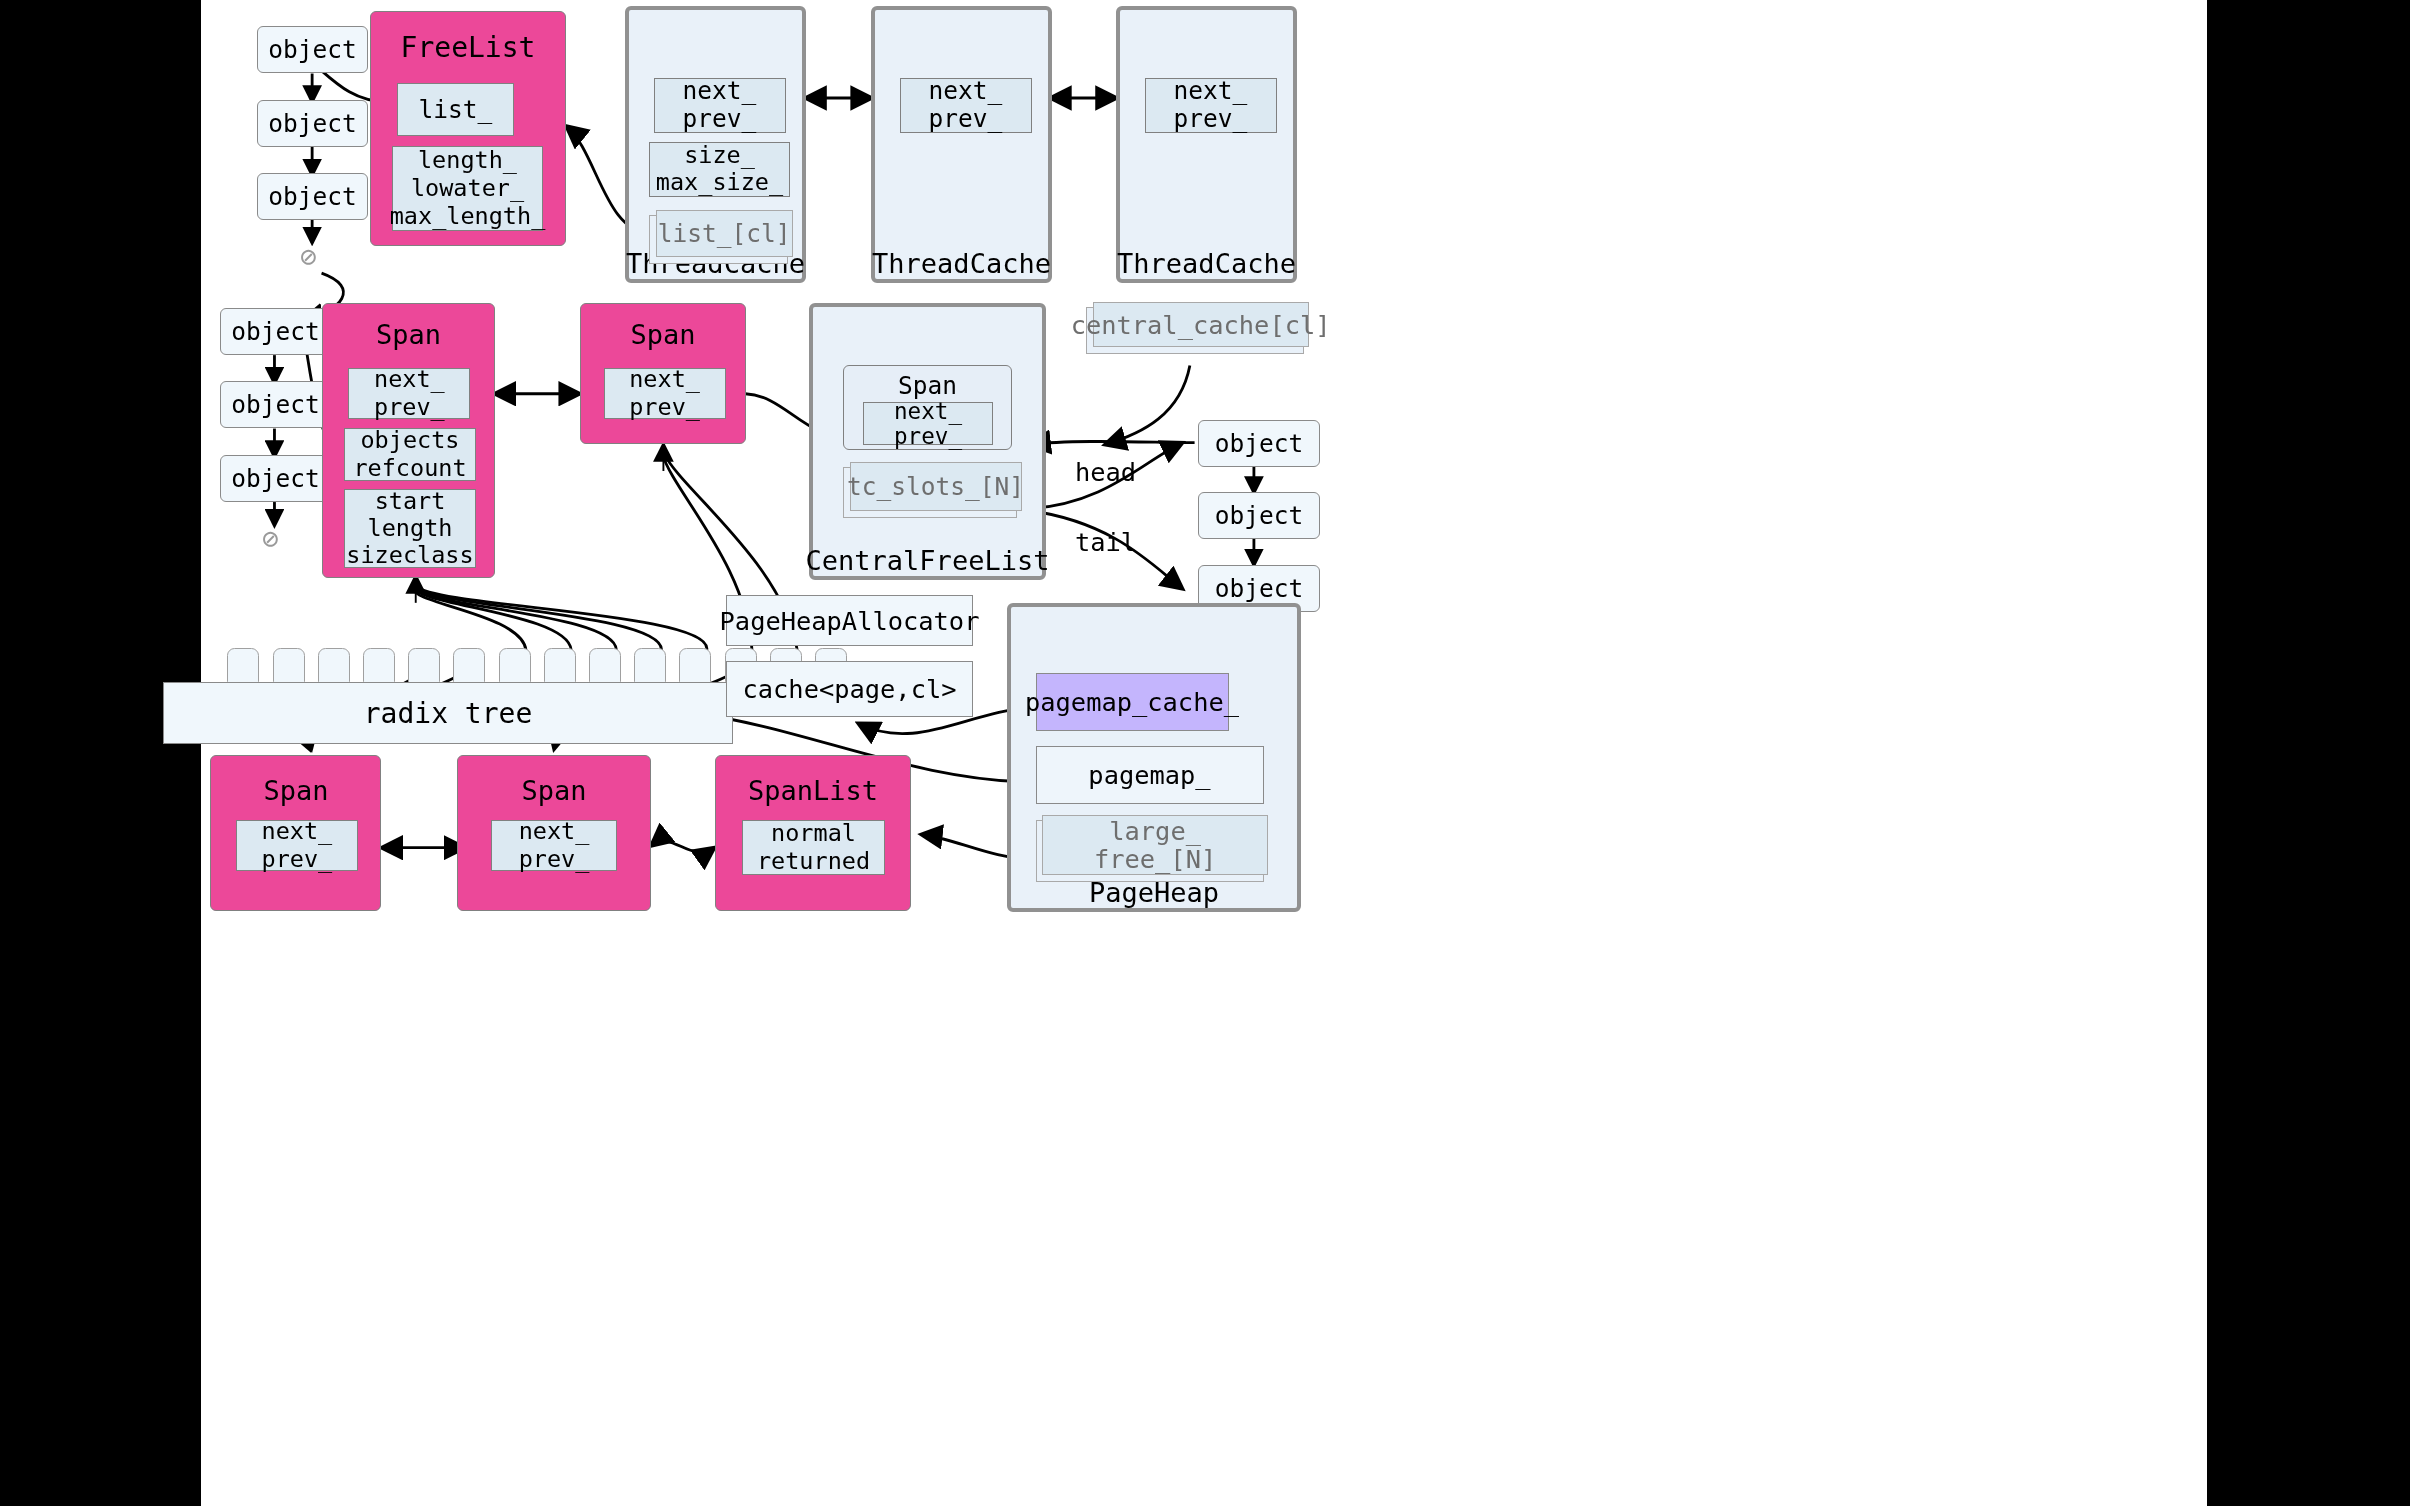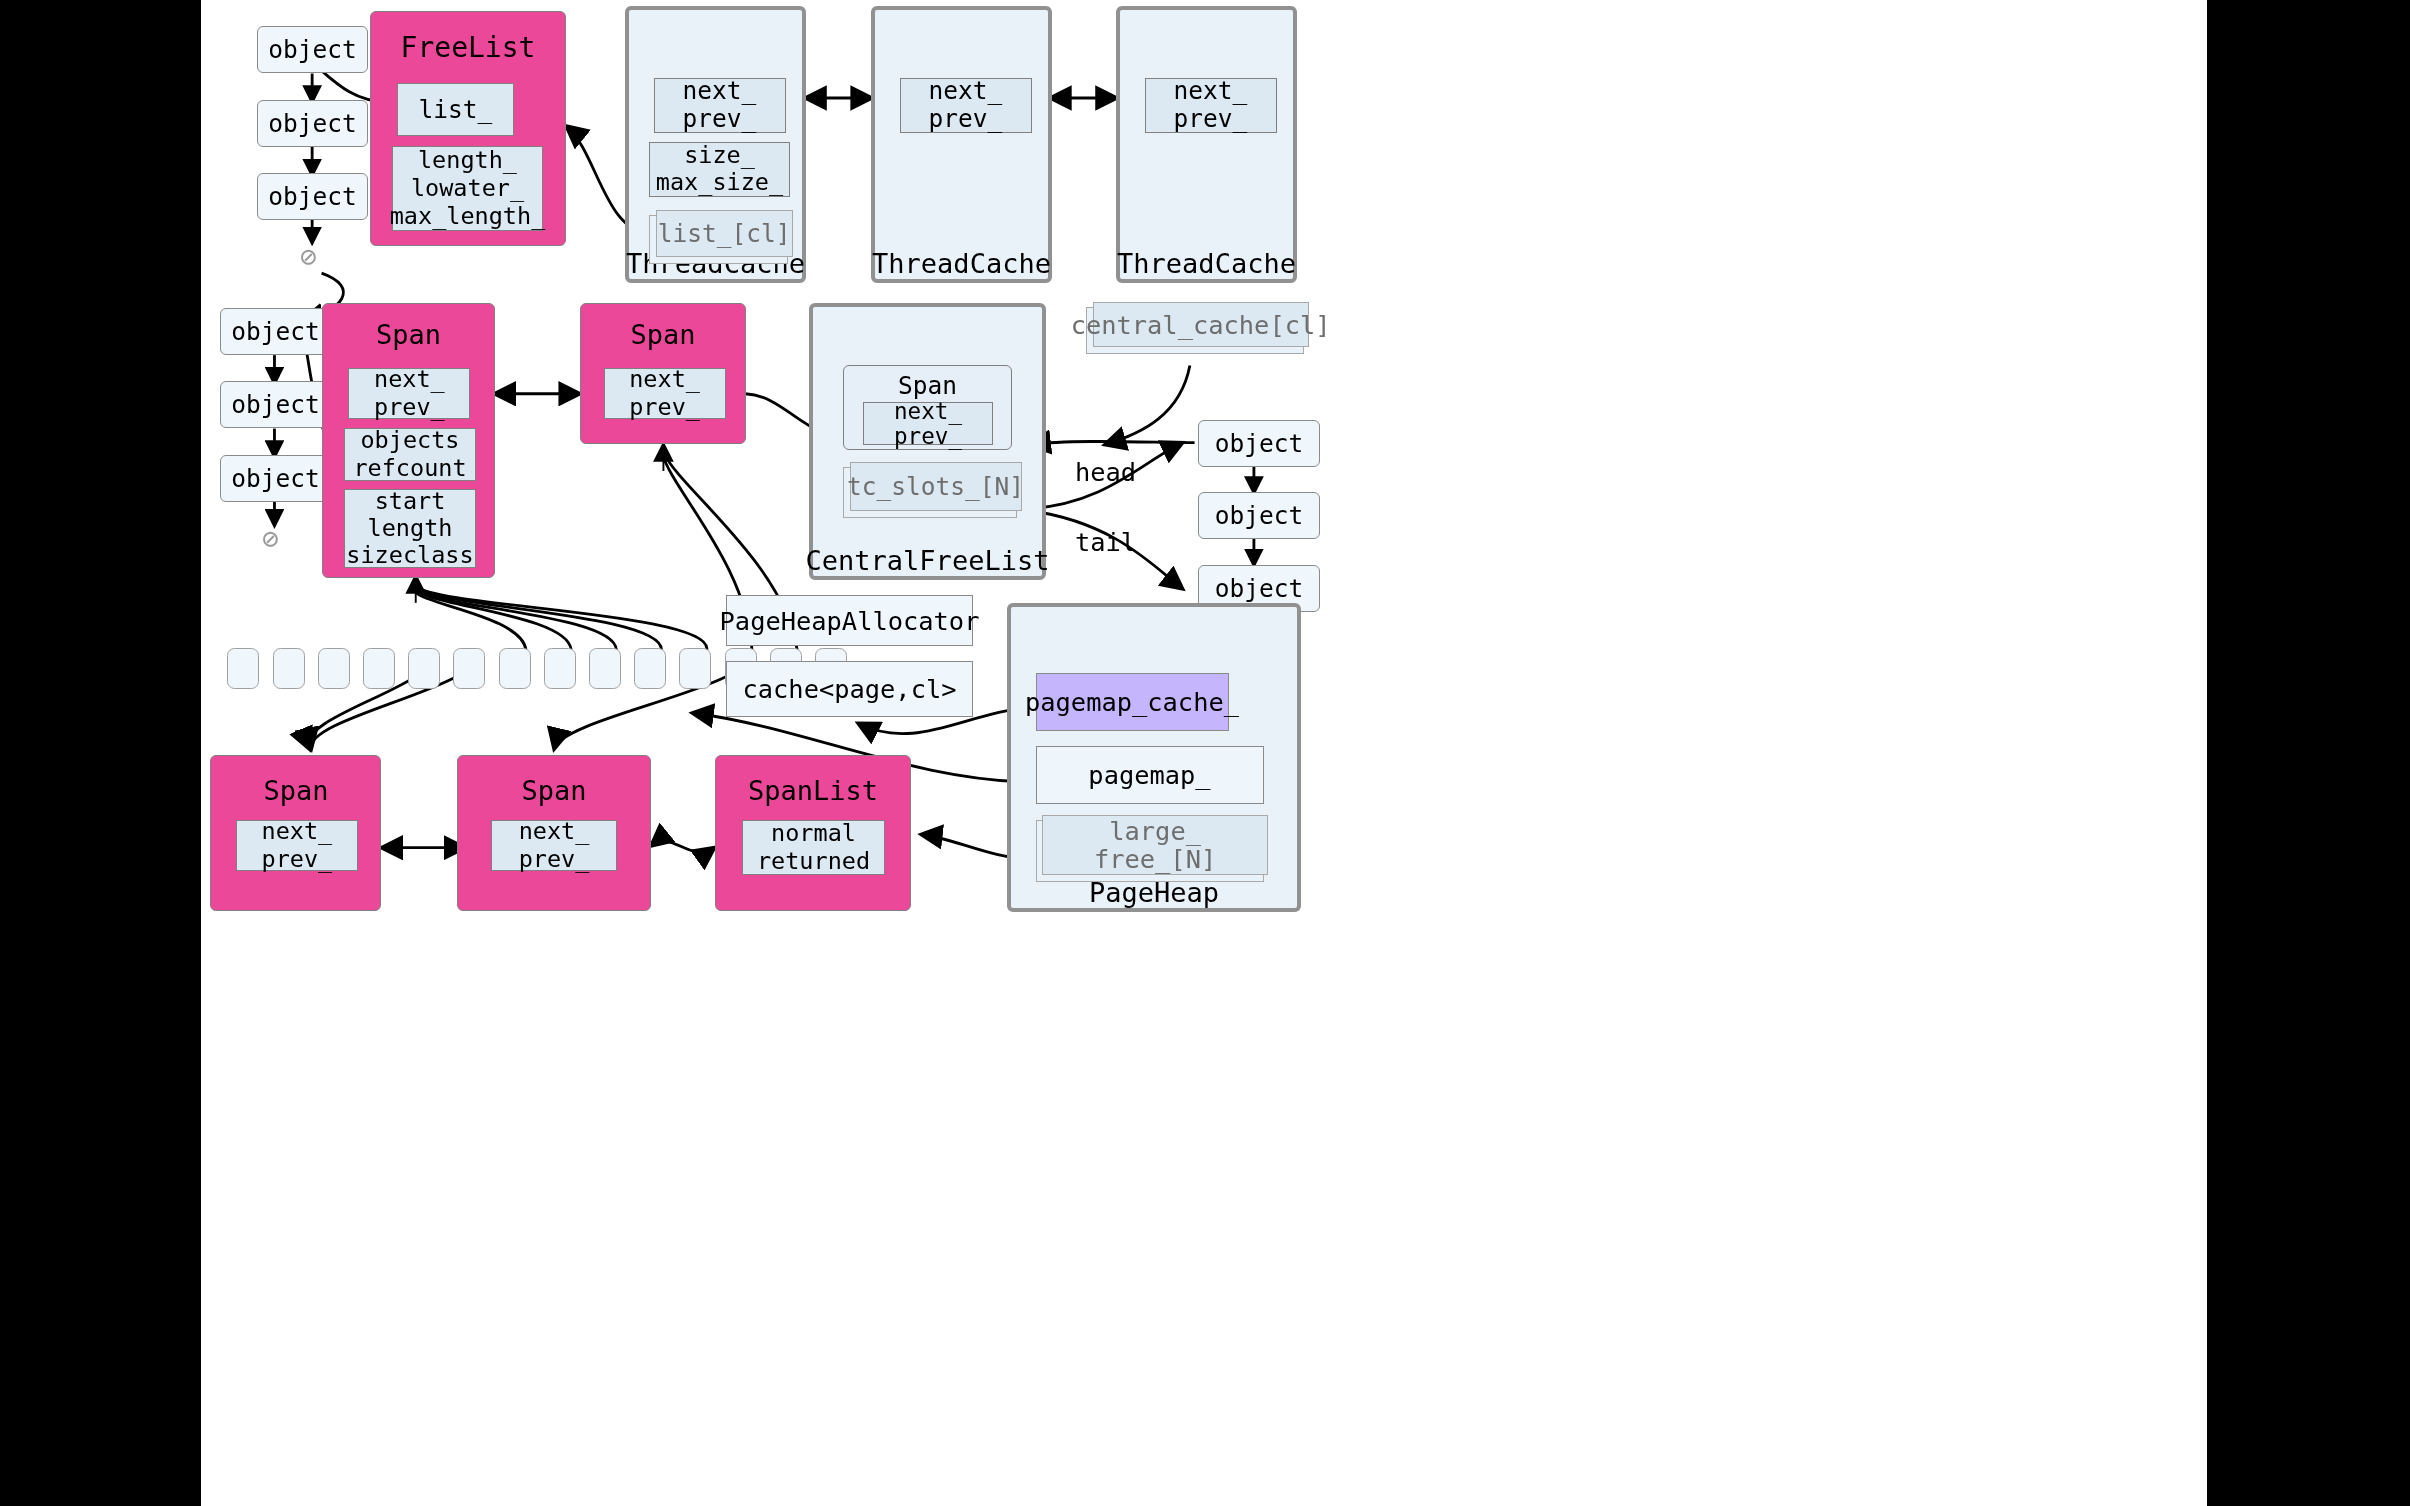--- a/index.html
+++ b/index.html
@@ -257,20 +257,24 @@
         <div class="cell" style="left: 298px; top: 648px; width: 32px; height: 41px;"></div>
         <div class="cell" style="left: 343px; top: 648px; width: 32px; height: 41px;"></div>
         <div class="cell" style="left: 388px; top: 648px; width: 32px; height: 41px;"></div>
         <div class="cell" style="left: 433px; top: 648px; width: 32px; height: 41px;"></div>
         <div class="cell" style="left: 478px; top: 648px; width: 32px; height: 41px;"></div>
         <div class="cell" style="left: 524px; top: 648px; width: 32px; height: 41px;"></div>
         <div class="cell" style="left: 569px; top: 648px; width: 32px; height: 41px;"></div>
         <div class="cell" style="left: 614px; top: 648px; width: 32px; height: 41px;"></div>
       </div>
 
+  <div class="plain" style="position:absolute;left:-38px;top:682px;width:570px;height:62px;
+              background:#f0f7fc;border:1.9px solid #8a8a8a;font-size:28px;">
+    <span>radix tree</span>
+  </div>
 
   <div class="outer bx" style="left:9.4px;top:755px;width:171px;height:156px;">
     <div class="title" style="font-size:27px;margin-top:19px;">Span</div>
     <div class="field" style="position:absolute;left:24.5px;top:64px;width:122px;height:51px;font-size:23.5px;line-height:1.15;">
       <span>next_</span>
       <span>prev_</span>
     </div>
   </div>
 
   <div class="outer bx" style="left:256px;top:755px;width:194px;height:156px;">

